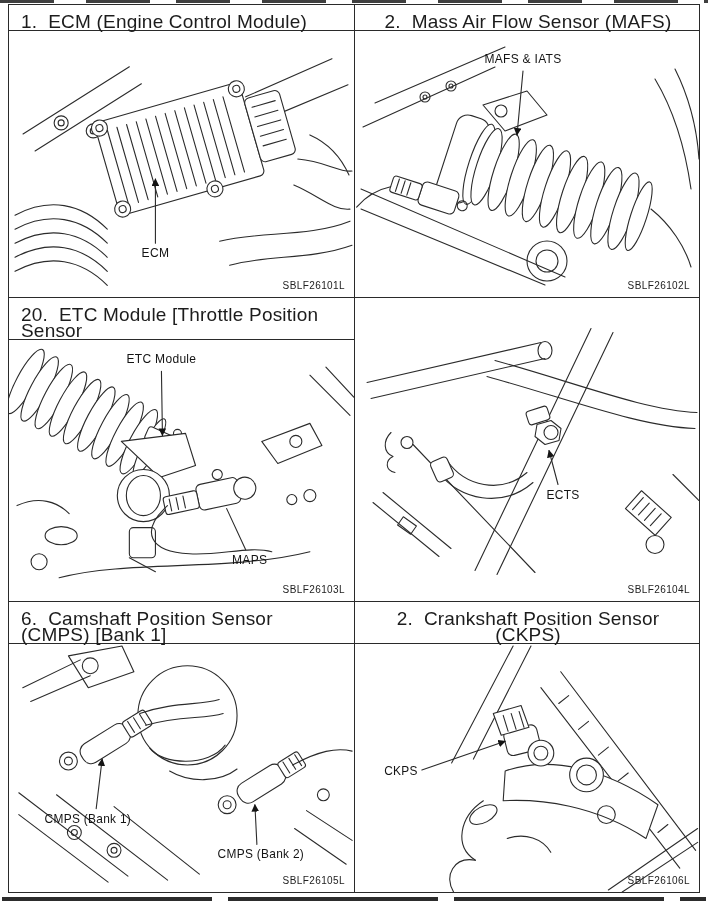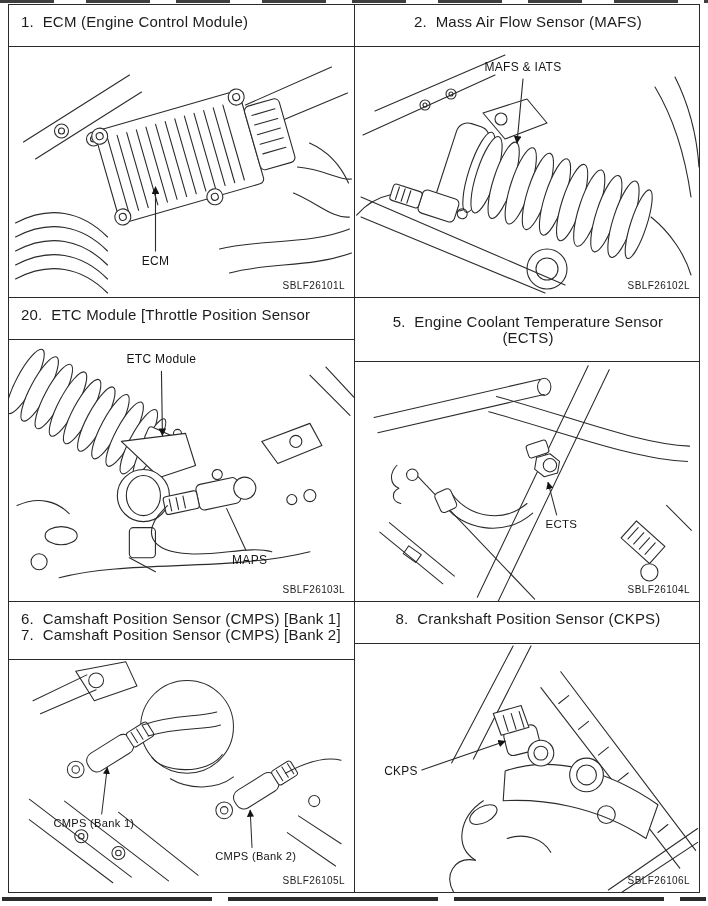--- a/index.html
+++ b/index.html
@@ -6,21 +6,21 @@
   html,body { width:708px; height:906px; background:#fff; font-family:"Liberation Sans", sans-serif; position:relative; overflow:hidden; }
   .scan-top { position:absolute; top:0; left:0; width:708px; height:3px;
     background: repeating-linear-gradient(90deg,#1d1d1d 0 54px, transparent 54px 86px, #1d1d1d 86px 150px, transparent 150px 176px); opacity:.85; }
   .scan-bottom { position:absolute; top:897px; left:2px; width:704px; height:4px;
     background: repeating-linear-gradient(90deg,#151515 0 210px, transparent 210px 226px); opacity:.9; }
   .sheet { position:absolute; left:8px; top:4px; width:692px; height:889px;
     border:1.6px solid #2a2a2a; display:grid; grid-template-columns:1fr 1fr; grid-template-rows:292px 304px 1fr; }
   .cell { position:relative; border:0 solid #2a2a2a; display:flex; flex-direction:column; overflow:hidden; background:#fff; }
   .cell.col2 { border-left-width:1.4px;text-align:center; }
   .cell.row2, .cell.row3 { border-top-width:1.4px; }
-  .cell-header { border-bottom:1.2px solid #2a2a2a; padding:9px 10px 16px 12px; font-size:15px; line-height:16px; color:#1c1c1c; letter-spacing:.2px; }
+  .cell-header { border-bottom:1.2px solid #2a2a2a; padding:9px 10px 0 12px; font-size:19px; line-height:16px; color:#1c1c1c; letter-spacing:.2px; }
   .cell-header .hline { white-space:pre-wrap; }
   .cell.tallhead .cell-header { padding-top:16px; padding-bottom:15px; }
   .fig { flex:1 1 auto; position:relative; }
   .fig svg { position:absolute; inset:0; width:100%; height:100%; }
   .fig-code { position:absolute; right:9px; bottom:6px; font-size:10px; color:#222; letter-spacing:.4px;padding-left:6px; }
   svg .ln { fill:none; stroke:#2b2b2b; stroke-width:1.1; stroke-linecap:round; stroke-linejoin:round; }
   svg .fw { fill:#ffffff; stroke:#2b2b2b; stroke-width:1.1; stroke-linejoin:round; }
   svg text.callout { font:12px "Liberation Sans", sans-serif; fill:#141414; letter-spacing:.3px; }
 </style>
 </head>
@@ -208,23 +208,20 @@
         <g>
           <path class="ln" d="M236,204 L217,163"></path>
           <text class="callout" x="240" y="218" text-anchor="middle">MAPS</text>
         </g>
       </svg>
       <div class="fig-code">SBLF26103L</div>
     </div>
   </div>
 
   <div class="cell col2 row2 tallhead">
-    <div class="cell-header">
-      <div class="hline">5.  Engine Coolant Temperature Sensor (ECTS)</div>
-    </div>
     <div class="fig">
       <svg viewBox="0 0 344 250" preserveAspectRatio="xMidYMid meet">
         <defs>
             <marker id="ar4" viewBox="0 0 10 10" refX="9" refY="5" markerWidth="7" markerHeight="7" orient="auto-start-reverse">
               <path d="M0,0 L10,5 L0,10 z" fill="#141414"></path>
             </marker>
           </defs>
         <g>
           <path class="ln" d="M12,58 L186,18"></path>
             <path class="ln" d="M16,74 L190,34"></path>
@@ -261,21 +258,20 @@
           <text class="callout" x="208" y="174" text-anchor="middle">ECTS</text>
         </g>
       </svg>
       <div class="fig-code">SBLF26104L</div>
     </div>
   </div>
 
   <div class="cell row3">
     <div class="cell-header">
       <div class="hline">6.  Camshaft Position Sensor (CMPS) [Bank 1]</div>
-      <div class="hline">7.  Camshaft Position Sensor (CMPS) [Bank 2]</div>
     </div>
     <div class="fig">
       <svg viewBox="0 0 344 250" preserveAspectRatio="xMidYMid meet">
         <defs>
             <marker id="ar5" viewBox="0 0 10 10" refX="9" refY="5" markerWidth="7" markerHeight="7" orient="auto-start-reverse">
               <path d="M0,0 L10,5 L0,10 z" fill="#141414"></path>
             </marker>
           </defs>
         <g>
           <circle class="ln" cx="178" cy="72" r="50"></circle>
@@ -326,21 +322,21 @@
           <path class="ln" d="M248,202 L246,162" marker-end="url(#ar5)"></path>
           <text class="callout" x="252" y="216" text-anchor="middle">CMPS (Bank 2)</text>
         </g>
       </svg>
       <div class="fig-code">SBLF26105L</div>
     </div>
   </div>
 
   <div class="cell col2 row3">
     <div class="cell-header">
-      <div class="hline">8.  Crankshaft Position Sensor (CKPS)</div>
+      <div class="hline">2.  Crankshaft Position Sensor (CKPS)</div>
     </div>
     <div class="fig">
       <svg viewBox="0 0 344 250" preserveAspectRatio="xMidYMid meet">
         <defs>
             <marker id="ar6" viewBox="0 0 10 10" refX="9" refY="5" markerWidth="7" markerHeight="7" orient="auto-start-reverse">
               <path d="M0,0 L10,5 L0,10 z" fill="#141414"></path>
             </marker>
           </defs>
         <g>
           <path class="ln" d="M158,2 L96,120"></path>

